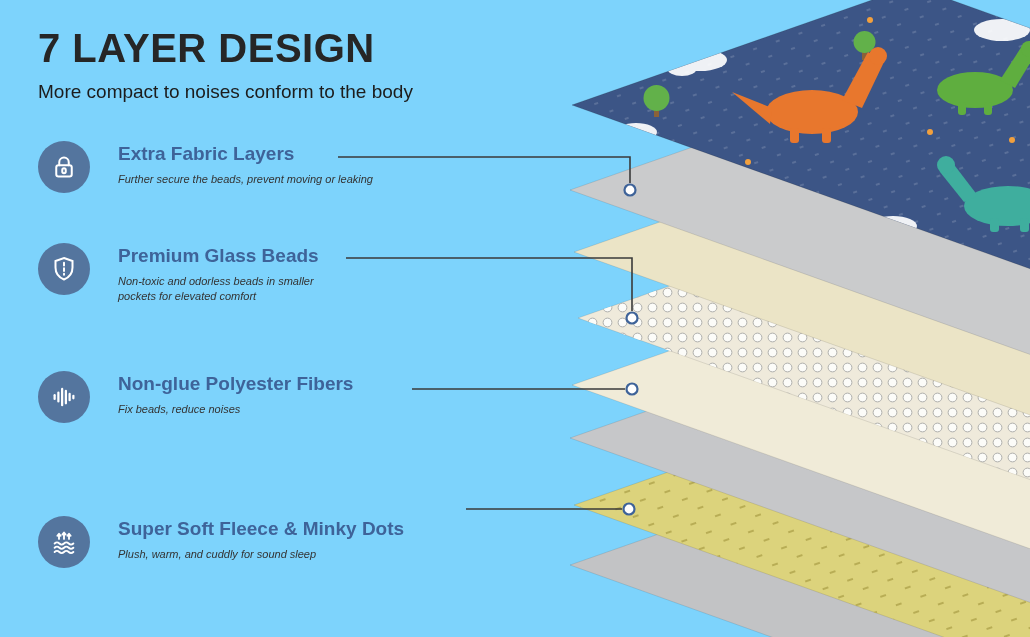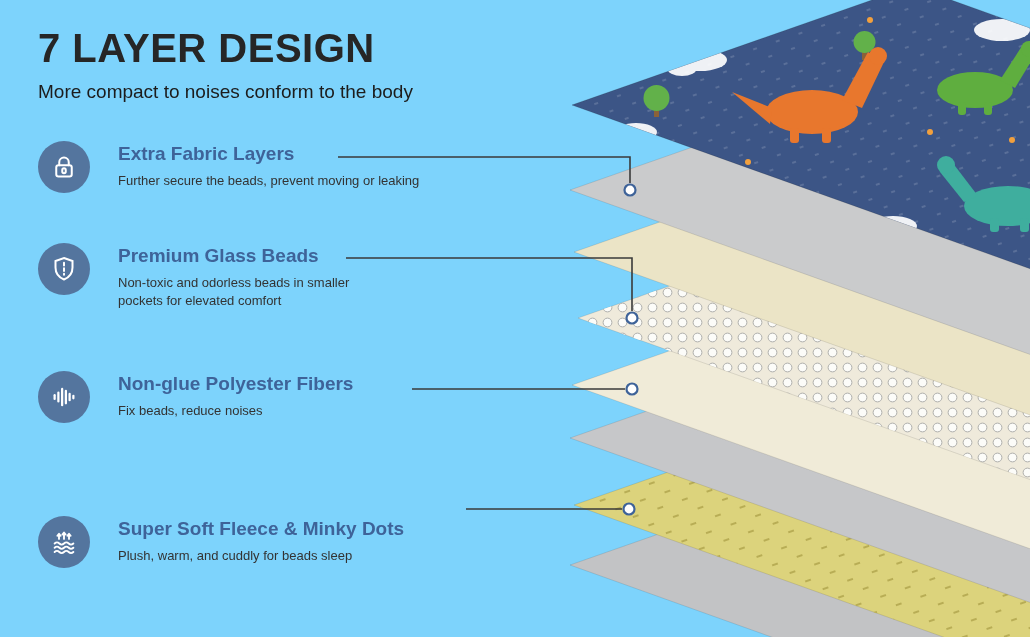--- a/index.html
+++ b/index.html
@@ -10,21 +10,21 @@
   .hdr{position:absolute;left:38px;top:26px;z-index:5;}
   .hdr h1{margin:0;font-size:40px;font-weight:800;letter-spacing:.5px;color:#262626;}
   .hdr p{margin:10px 0 0 0;font-size:19px;color:#1c1c1c;}
 
   
   .feature{position:absolute;left:38px;display:flex;align-items:flex-start;gap:28px;z-index:6;}
   .icon-circle{width:52px;height:52px;border-radius:50%;background:#54759e;display:flex;
                align-items:center;justify-content:center;flex:0 0 auto;}
   .icon-circle svg{width:30px;height:30px;display:block;}
   .ftxt h2{margin:2px 0 0 0;font-size:19px;font-weight:700;color:#3e6399;}
-  .ftxt p{margin:7px 0 0 0;font-size:13px;line-height:1.35;color:#333;white-space:pre-line;}
+  .ftxt p{margin:7px 0 0 0;font-size:11px;line-height:1.35;color:#333;white-space:pre-line;font-style:italic;}
 
   
   .layers-svg{position:absolute;left:0;top:0;z-index:1;}
   .connector-svg{position:absolute;left:0;top:0;z-index:4;pointer-events:none;}
 </style>
 </head>
 <body>
 
 <div class="canvas">
 
@@ -182,17 +182,17 @@
         <path d="M8 9.5 V5.8 M6.7 7 L8 5.4 L9.3 7"></path>
         <path d="M12 9.5 V4.8 M10.7 6 L12 4.4 L13.3 6"></path>
         <path d="M16 9.5 V5.8 M14.7 7 L16 5.4 L17.3 7"></path>
         <path d="M4.5 13.2 q1.9 -1.8 3.75 0 t3.75 0 t3.75 0 t3.75 0"></path>
         <path d="M4.5 16.6 q1.9 -1.8 3.75 0 t3.75 0 t3.75 0 t3.75 0"></path>
         <path d="M4.5 20 q1.9 -1.8 3.75 0 t3.75 0 t3.75 0 t3.75 0"></path>
       </svg>
     </div>
     <div class="ftxt">
       <h2>Super Soft Fleece &amp; Minky Dots</h2>
-      <p>Plush, warm, and cuddly for beads sleep</p>
+      <p>Plush, warm, and cuddly for sound sleep</p>
     </div>
   </div>
 
 </div>
 
 </body></html>

